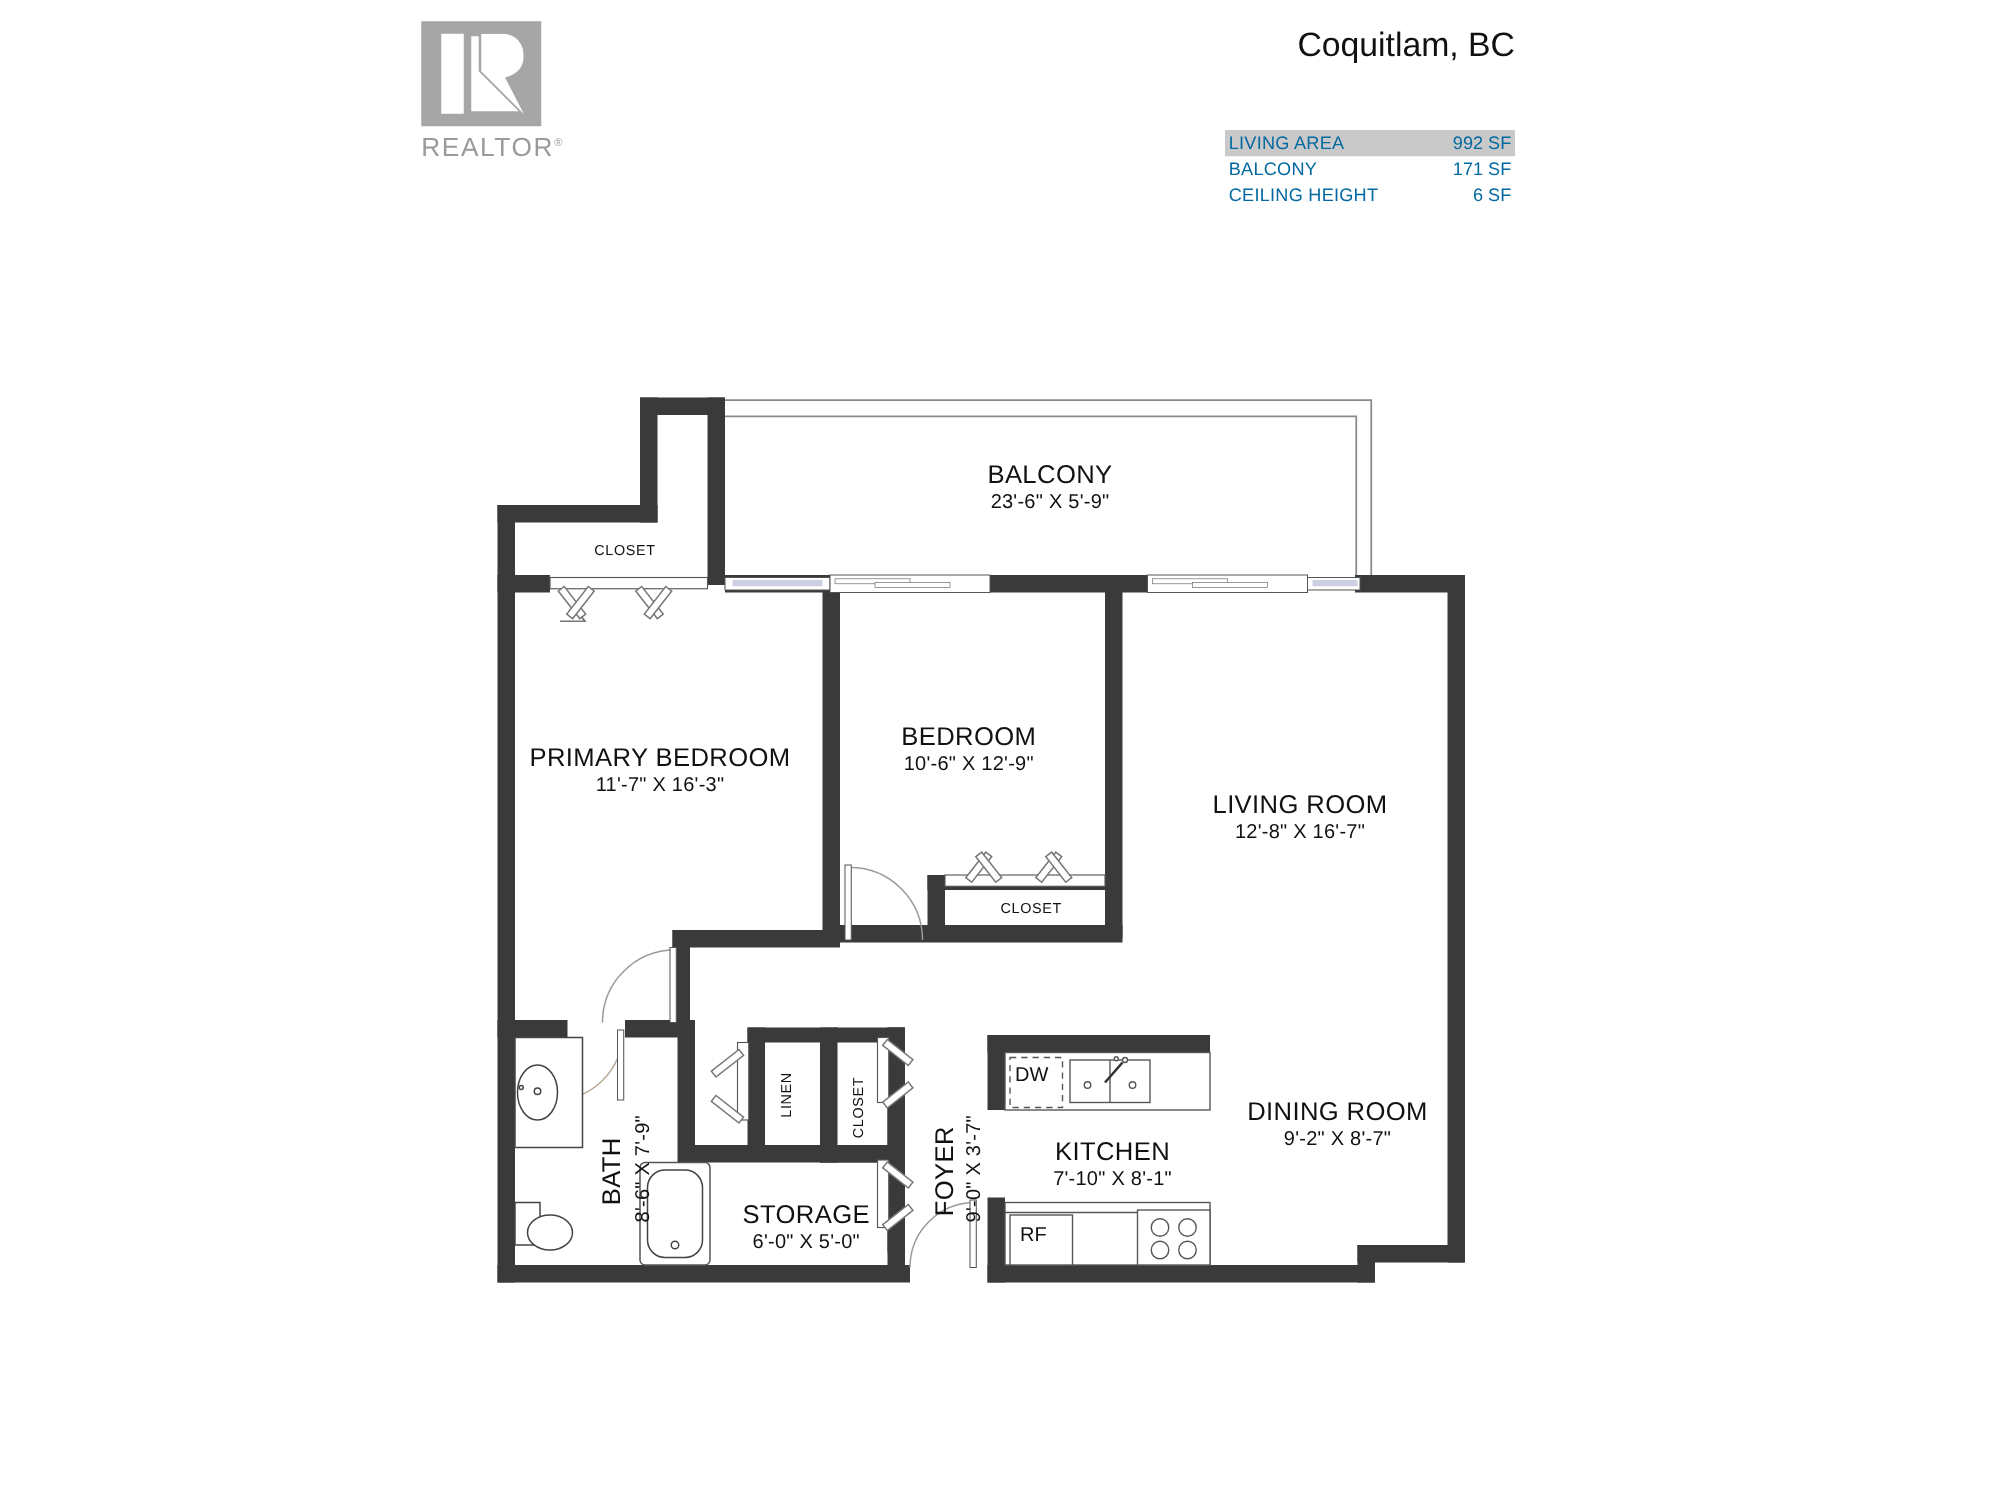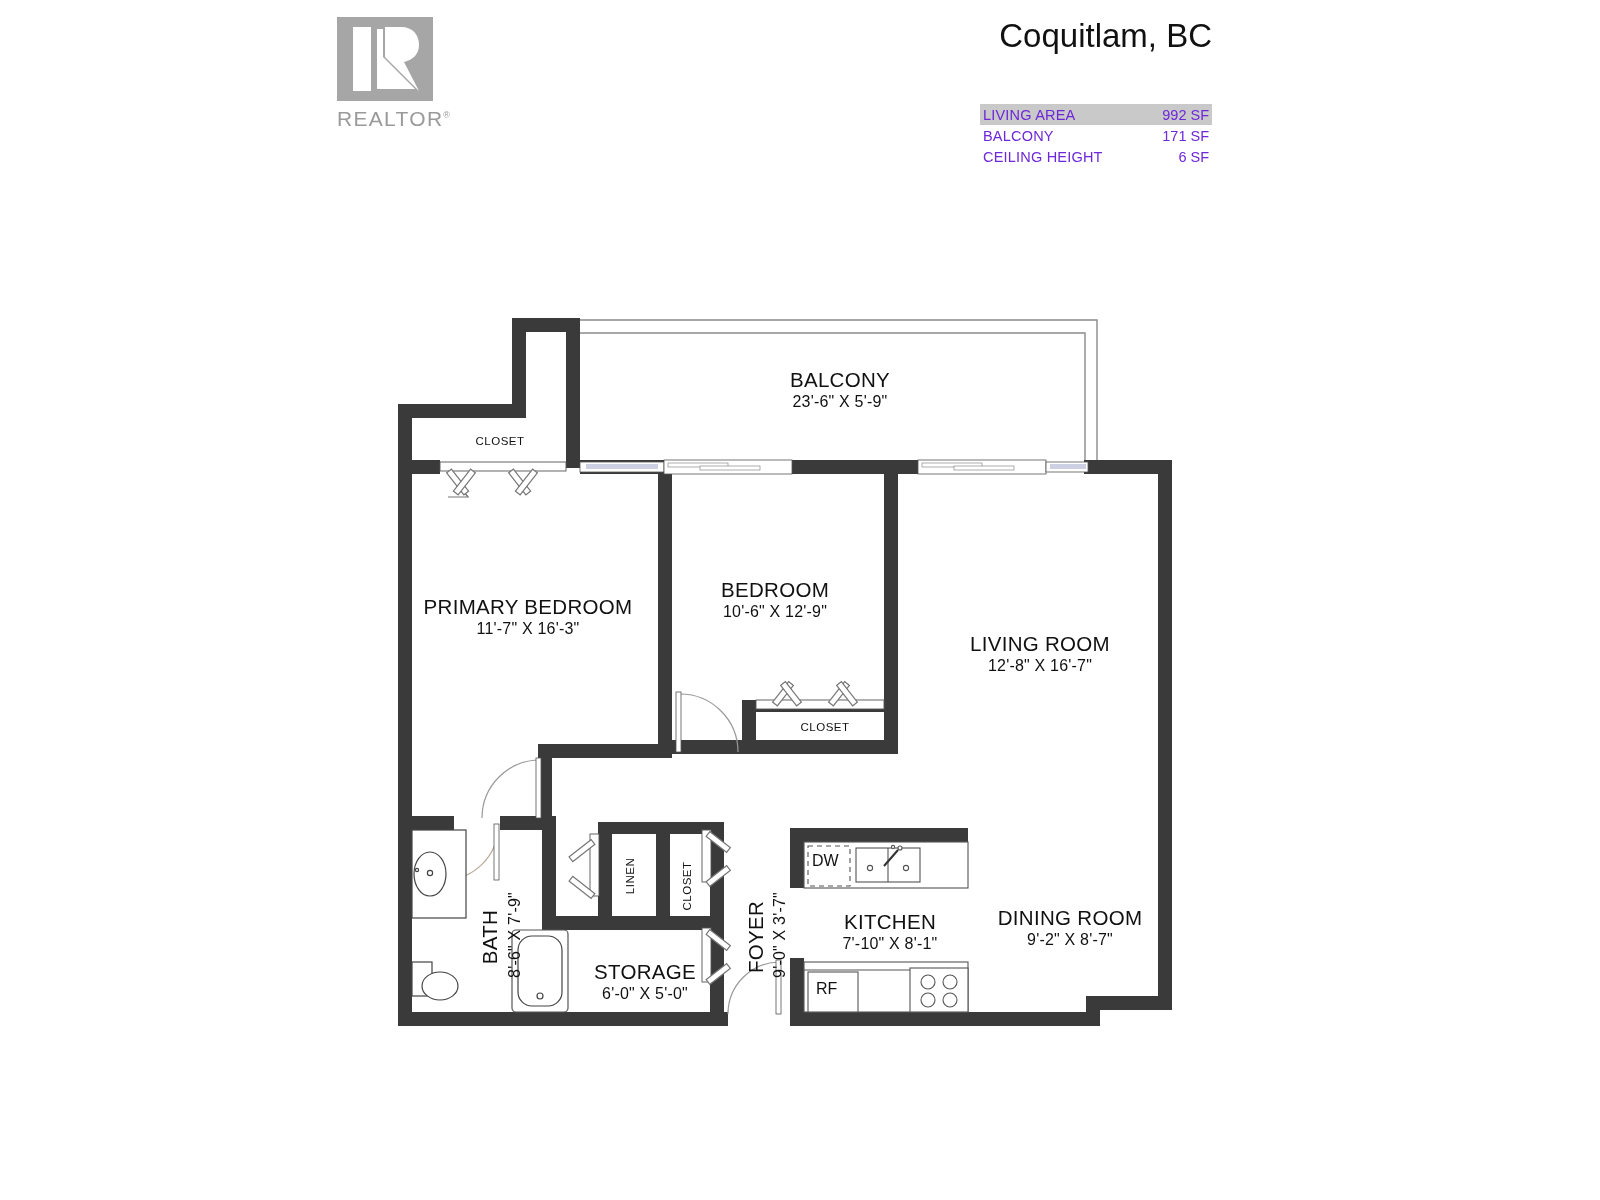--- a/index.html
+++ b/index.html
@@ -52,28 +52,28 @@
   }
   #realtor-wordmark sup { font-size: 9px; vertical-align: super; }
 
   #address-block {
     position: absolute;
     right: 388px; top: 20px;
     text-align: right;
     color: #111111;
   }
   .addr-line1 { font-size: 27px; line-height: 32px; white-space: nowrap; }
-  .addr-line2 { font-size: 33px; line-height: 32px; white-space: nowrap; }
+  .addr-line2 { font-size: 27px; line-height: 32px; white-space: nowrap; }
 
   #info-table {
     position: absolute;
     left: 980px; top: 104px;
     width: 232px;
     font-size: 14.5px;
-    color: #6d28d9;
+    color: #0369a1;
   }
   #info-table .row {
     display: flex;
     justify-content: space-between;
     align-items: center;
     height: 21px;
     padding: 0 3px;
   }
   #info-table .row.hl { background: #c9c9c9; }
   #info-table .k { letter-spacing: 0.2px; }
@@ -369,21 +369,21 @@
   </div>
   <div class="rl rot90" style="left:700px; top:925px; width:160px; height:20px;">
     <div class="dm" style="display:inline-block">9'-0"  X   3'-7"</div>
   </div>
 
   <div class="rl" style="left:800px; top:910px; width:180px;">
     <div class="nm">KITCHEN</div>
     <div class="dm">7'-10"  X   8'-1"</div>
   </div>
 
-  <div class="rl" style="left:975px; top:878px; width:190px;margin-top:28px;">
+  <div class="rl" style="left:975px; top:878px; width:190px;">
     <div class="nm">DINING ROOM</div>
     <div class="dm">9'-2"   X   8'-7"</div>
   </div>
 
   <div class="applabel" style="left:812px; top:852px;">DW</div>
   <div class="applabel" style="left:816px; top:980px;">RF</div>
 
   <div id="footer">
     
     

